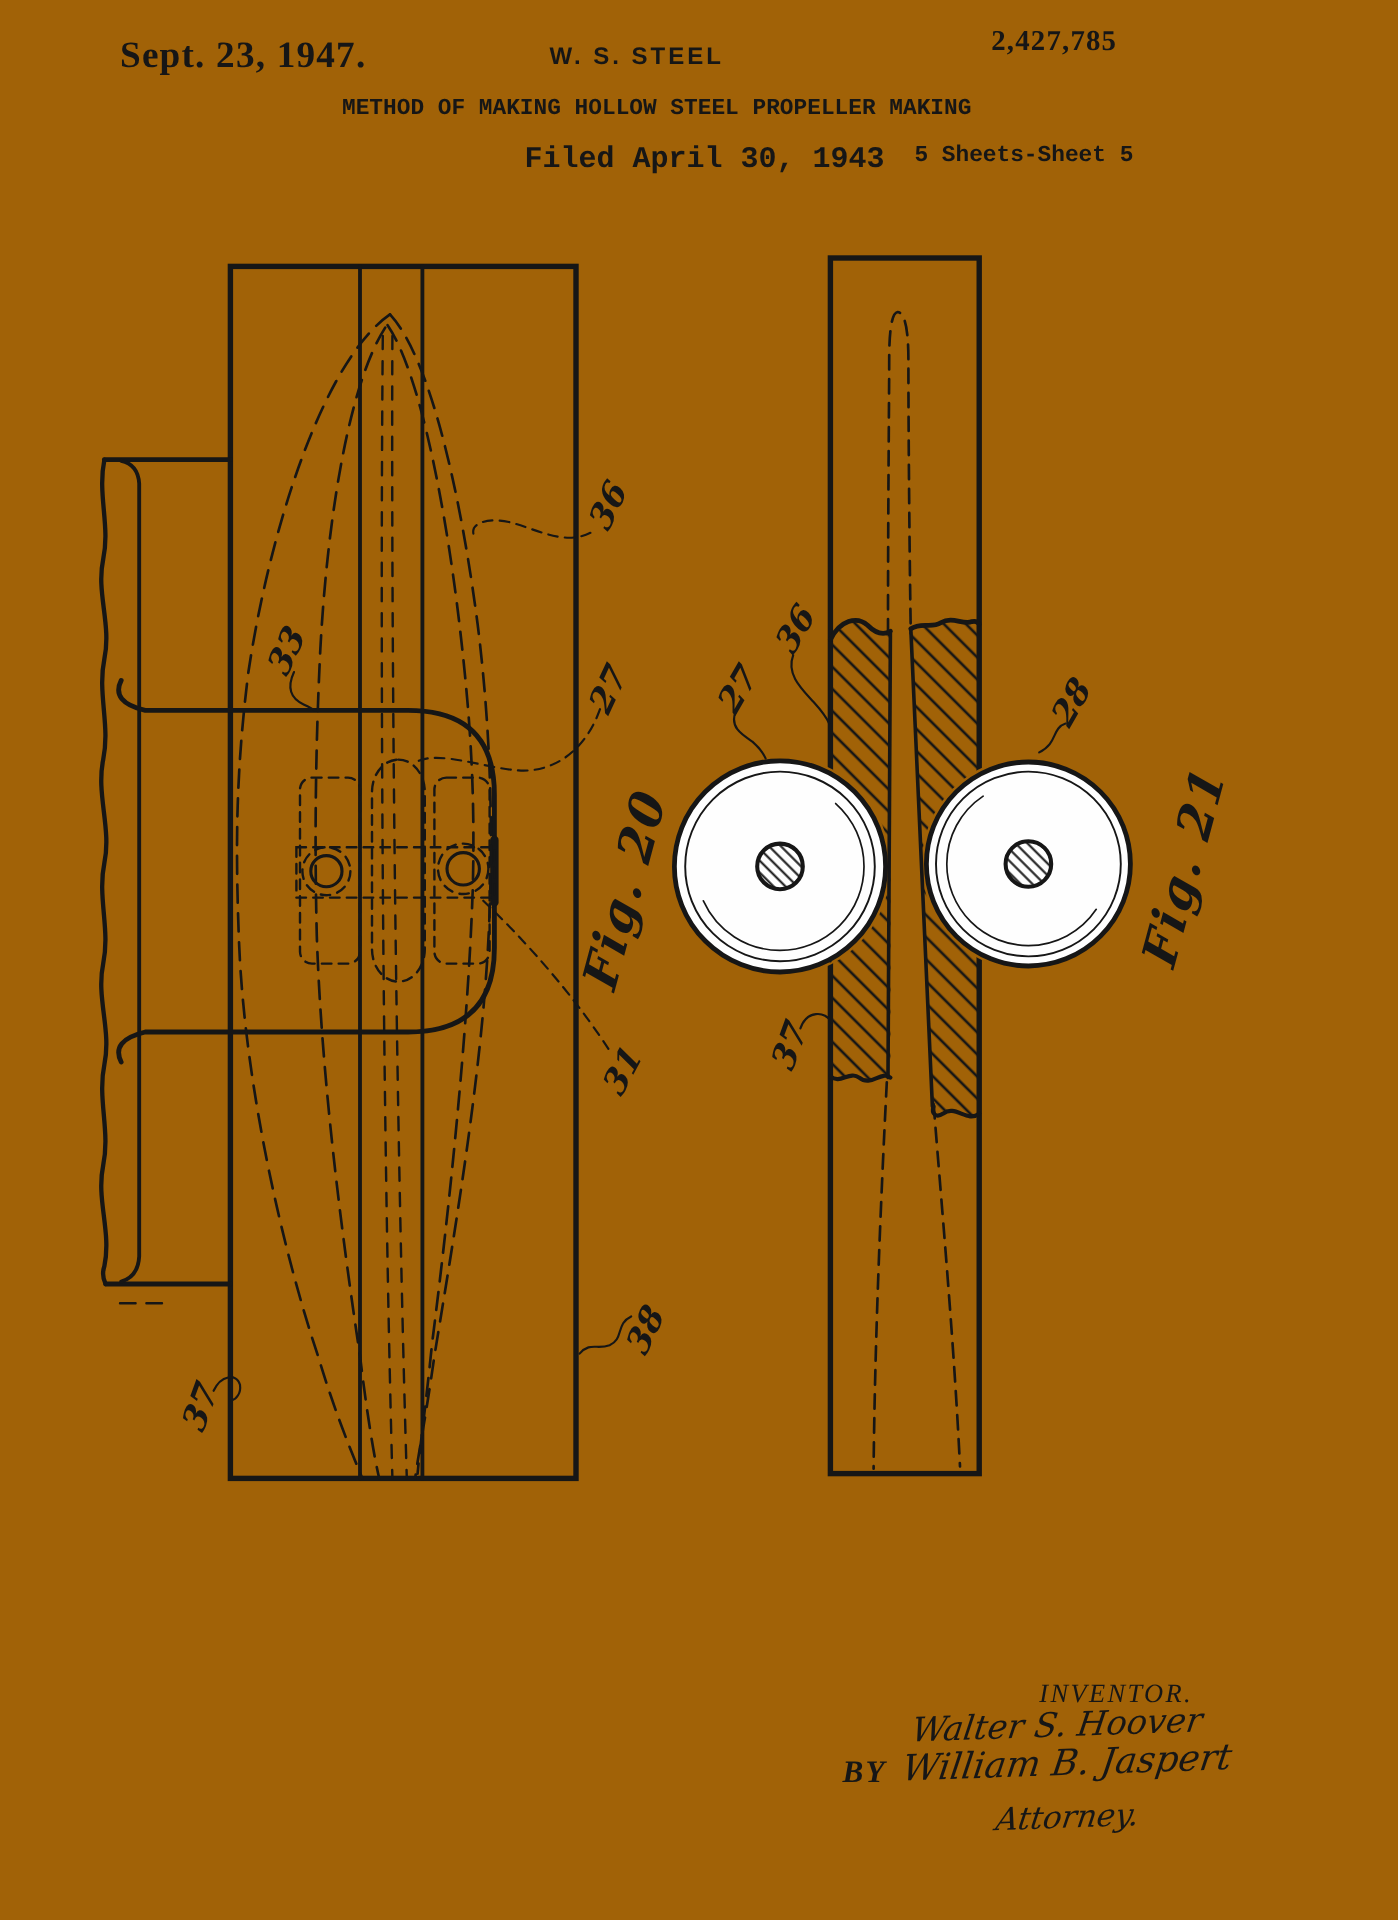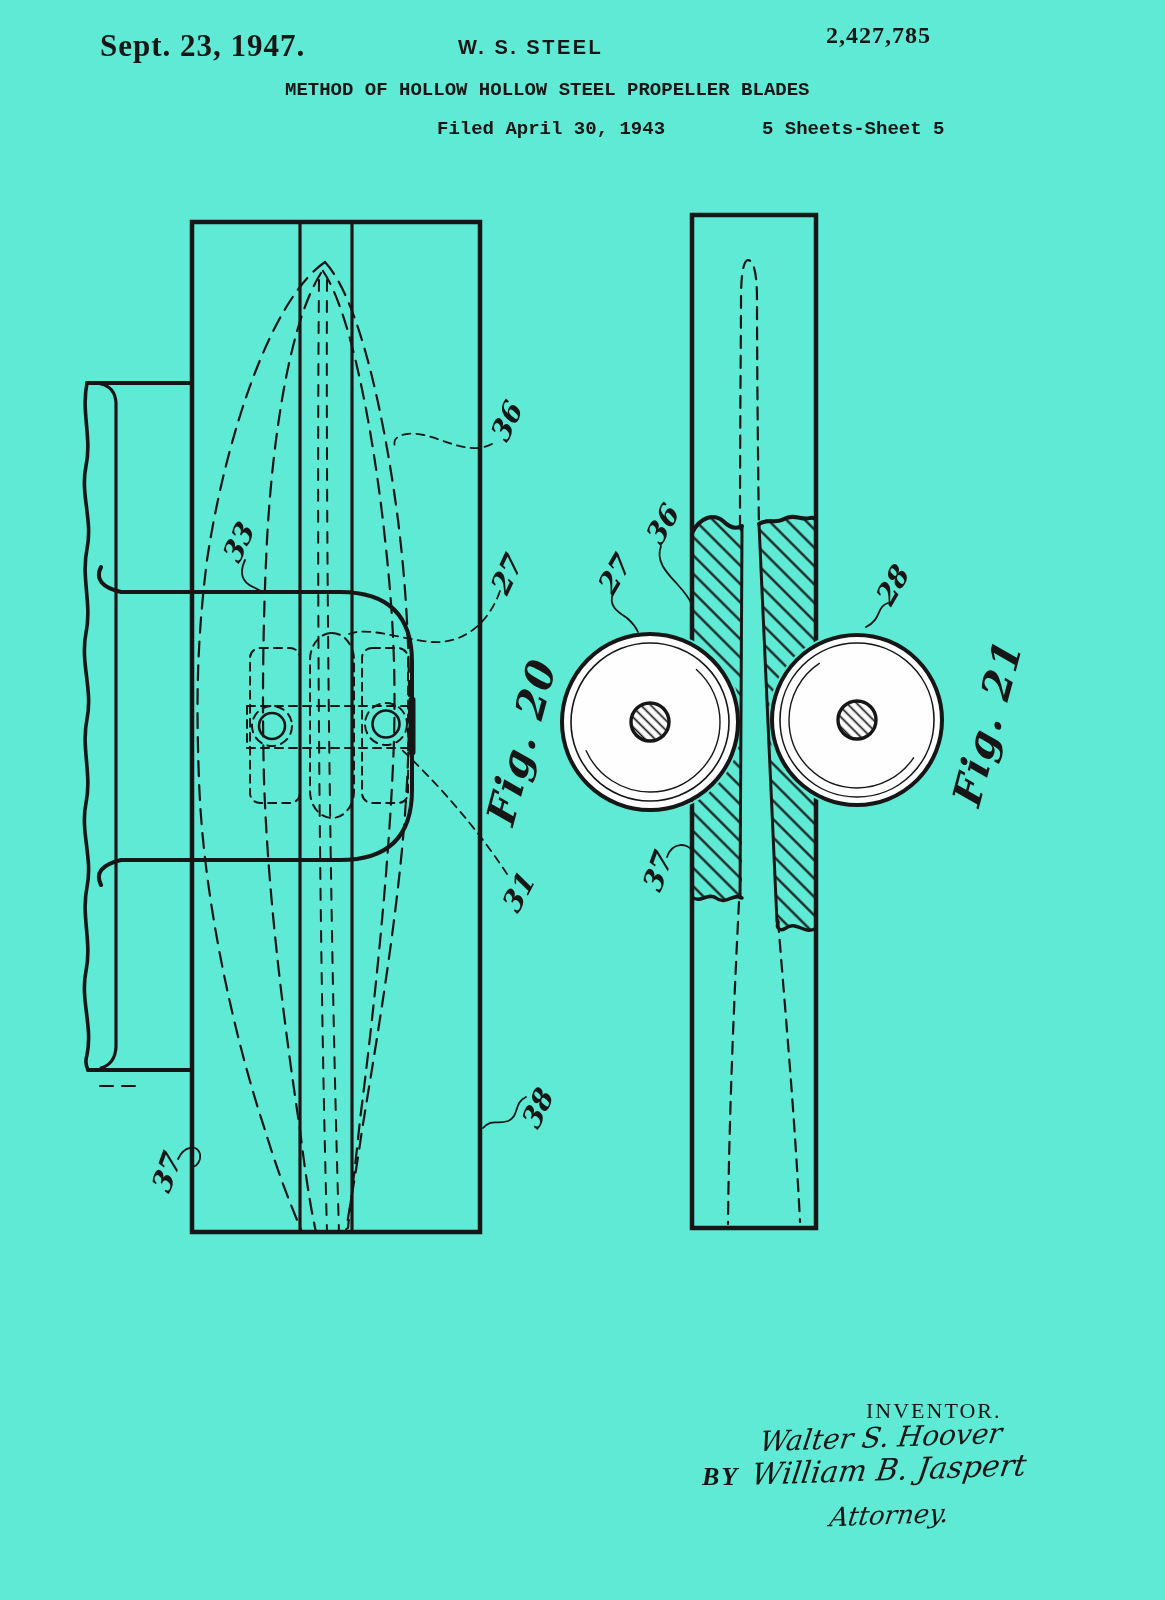--- a/index.html
+++ b/index.html
@@ -1,38 +1,38 @@
 <!DOCTYPE html>
 <html><head>
 <meta charset="utf-8">
 <style>
   html,body{margin:0;padding:0;background:#e8e8e6;}
   #page{
-    position:relative;width:1165px;height:1600px;background:#5eead4;
+    position:relative;width:1165px;height:1600px;background:#a16207;
     font-family:"Liberation Serif",serif;color:#161616;overflow:hidden;
     margin:0 auto;
   }
   #page svg{position:absolute;left:0;top:0;}
   .txt{position:absolute;white-space:nowrap;}
   .hdr-date{left:100px;top:28px;font-size:31px;font-weight:bold;letter-spacing:1px;}
   .hdr-name{left:458px;top:36px;font-family:"Liberation Sans",sans-serif;font-size:20px;font-weight:bold;letter-spacing:2.5px;}
   .hdr-num{left:826px;top:22px;font-size:24px;font-weight:bold;letter-spacing:1px;}
   .hdr-title{left:285px;top:79px;font-family:"Liberation Mono",monospace;font-size:19px;font-weight:600;}
-  .hdr-filed{left:437px;top:118px;font-family:"Liberation Mono",monospace;font-size:19px;font-weight:600;}
+  .hdr-filed{left:437px;top:118px;font-family:"Liberation Mono",monospace;font-size:25px;font-weight:600;}
   .hdr-sheets{left:762px;top:118px;font-family:"Liberation Mono",monospace;font-size:19px;font-weight:700;}
   .plabel{
     position:absolute;font-family:"DejaVu Serif",serif;font-style:italic;font-weight:bold;
     font-size:28px;transform:translate(-50%,-50%) rotate(var(--rot,-65deg)) skewX(-6deg);
   }
   .pcaption{
     position:absolute;font-family:"DejaVu Serif",serif;font-style:italic;font-weight:bold;
     font-size:40px;letter-spacing:2px;
     transform:translate(-50%,-50%) rotate(-75deg) skewX(-4deg);
   }
-  .inventor-heading{left:866px;top:1398px;font-size:22px;letter-spacing:2px;}
+  .inventor-heading{left:866px;top:1398px;font-style:italic;font-size:22px;letter-spacing:2px;}
   .by-label{left:702px;top:1462px;font-style:italic;font-size:26px;font-weight:bold;letter-spacing:2px;}
   .script{font-family:"DejaVu Serif",serif;font-style:italic;}
   .sig1{left:760px;top:1421px;font-size:28px;transform:rotate(-2deg) skewX(-10deg);}
   .sig2{left:752px;top:1452px;font-size:30px;transform:rotate(-2deg) skewX(-10deg);}
   .sig3{left:830px;top:1500px;font-size:26px;transform:rotate(-2deg) skewX(-10deg);}
 </style>
 </head>
 <body>
 
 <div id="page">
@@ -149,21 +149,21 @@
         <path d="M613,593 C608,606 618,612 627,618 Q635,625 638,632"></path>
         <path d="M888,603 C876,607 882,619 866,627"></path>
         <path d="M667,857 C672,842 688,842 693,852"></path>
       </g>
     </g>
   </svg>
 
   <div class="txt hdr-date">Sept. 23, 1947.</div>
   <div class="txt hdr-name">W. S. STEEL</div>
   <div class="txt hdr-num">2,427,785</div>
-  <div class="txt hdr-title">METHOD OF HOLLOW HOLLOW STEEL PROPELLER BLADES</div>
+  <div class="txt hdr-title">METHOD OF MAKING HOLLOW STEEL PROPELLER MAKING</div>
   <div class="txt hdr-filed">Filed April 30, 1943</div>
   <div class="txt hdr-sheets">5 Sheets-Sheet 5</div>
 
   <div class="plabel" style="left:507px;top:421px;--rot:-65deg">36</div>
   <div class="plabel" style="left:239px;top:542px;--rot:-65deg">33</div>
   <div class="plabel" style="left:507px;top:574px;--rot:-65deg">27</div>
   <div class="plabel" style="left:519px;top:892px;--rot:-62deg">31</div>
   <div class="plabel" style="left:167px;top:1172px;--rot:-70deg">37</div>
   <div class="plabel" style="left:538px;top:1108px;--rot:-65deg">38</div>
   <div class="pcaption" style="left:521px;top:741px">Fig. 20</div>

